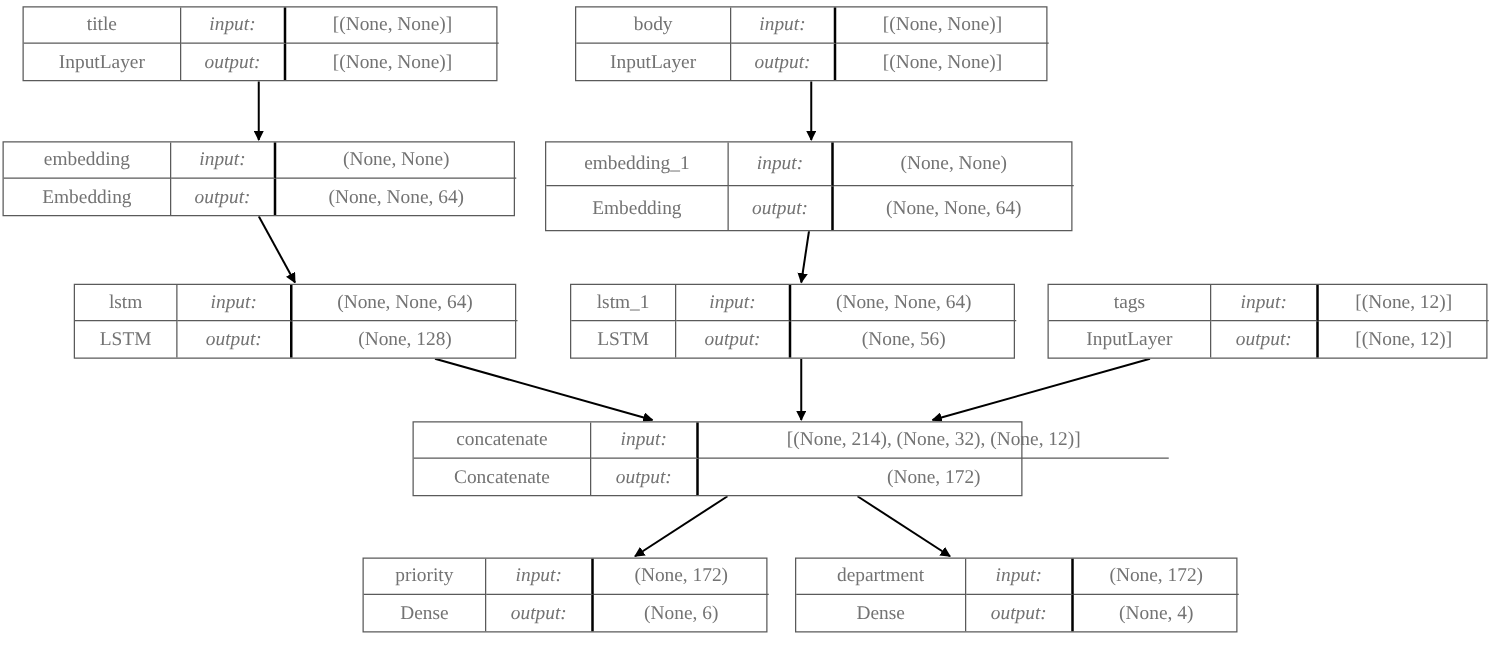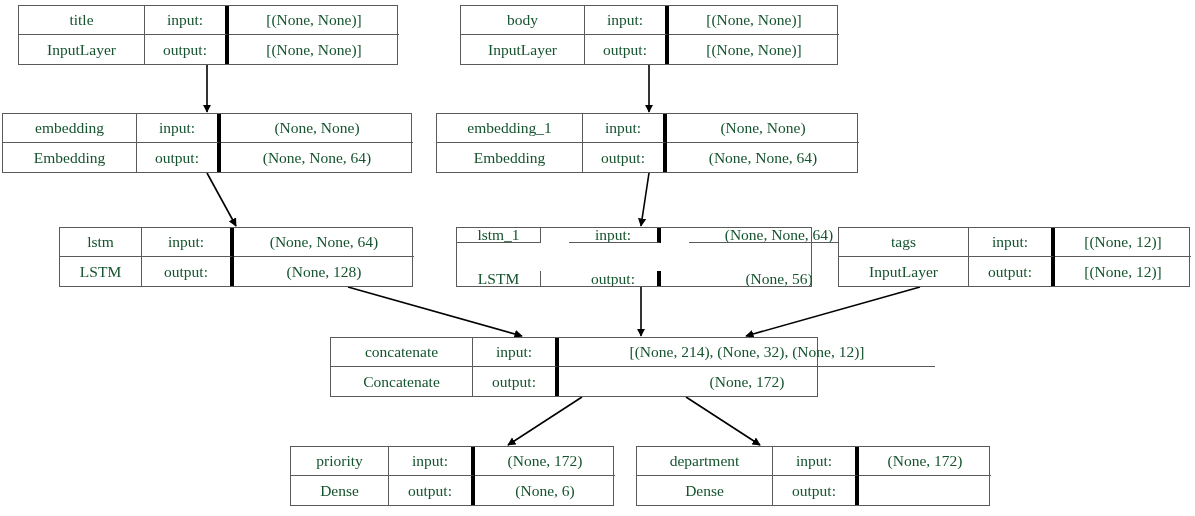--- a/index.html
+++ b/index.html
@@ -31,29 +31,29 @@
     background: #ffffff;
     box-sizing: border-box;
     z-index: 2;
   }
   .cell {
     display: flex;
     align-items: center;
     justify-content: center;
     font-size: 15.5px;
     line-height: 1;
-    color: #14532d;
+    color: #737373;
     box-sizing: border-box;
     padding: 0 7px;
     white-space: nowrap;
     overflow: hidden;
   }
   .cell.r1 { border-bottom: 1px solid #5a5a5a; }
   .cell.c-name { border-right: 1px solid #5a5a5a; }
-  .cell.c-io   { border-right: 4px solid #000000; }
+  .cell.c-io   { border-right: 2px solid #000000; font-style: italic; }
 </style>
 </head>
 <body>
 
 <div id="canvas">
   <svg id="edges" viewBox="0 0 1195 516" xmlns="http://www.w3.org/2000/svg">
     <defs>
       <marker id="arrow" viewBox="0 0 10 10" refX="9" refY="5" markerWidth="5.2" markerHeight="5.2" orient="auto-start-reverse">
         <path d="M 0 0 L 10 5 L 0 10 z" fill="#000000"></path>
       </marker>
@@ -88,37 +88,37 @@
         <div class="cell r2 shape">[(None, None)]</div>
       </div>
       <div class="node" style="left: 2px; top: 113px; width: 410px; height: 60px; --c1: 134px; --c2: 84px; --c3: 192px;">
         <div class="cell r1 c-name">embedding</div>
         <div class="cell r1 c-io">input:</div>
         <div class="cell r1 shape">(None, None)</div>
         <div class="cell r2 c-name">Embedding</div>
         <div class="cell r2 c-io">output:</div>
         <div class="cell r2 shape">(None, None, 64)</div>
       </div>
-      <div class="node" style="left: 436px; top: 113px; width: 422px; height: 60px; --c1: 146px; --c2: 84px; --c3: 192px;">
+      <div class="node" style="left: 436px; top: 113px; width: 422px; height: 72px; --c1: 146px; --c2: 84px; --c3: 192px;">
         <div class="cell r1 c-name">embedding_1</div>
         <div class="cell r1 c-io">input:</div>
         <div class="cell r1 shape">(None, None)</div>
         <div class="cell r2 c-name">Embedding</div>
         <div class="cell r2 c-io">output:</div>
         <div class="cell r2 shape">(None, None, 64)</div>
       </div>
       <div class="node" style="left: 59px; top: 227px; width: 354px; height: 60px; --c1: 82px; --c2: 92px; --c3: 180px;">
         <div class="cell r1 c-name">lstm</div>
         <div class="cell r1 c-io">input:</div>
         <div class="cell r1 shape">(None, None, 64)</div>
         <div class="cell r2 c-name">LSTM</div>
         <div class="cell r2 c-io">output:</div>
         <div class="cell r2 shape">(None, 128)</div>
       </div>
-      <div class="node" style="left: 456px; top: 227px; width: 356px; height: 60px; gap: 28px; --c1: 84px; --c2: 92px; --c3: 180px;">
+      <div class="node" style="left: 456px; top: 227px; width: 356px; height: 60px; --c1: 84px; --c2: 92px; --c3: 180px;">
         <div class="cell r1 c-name">lstm_1</div>
         <div class="cell r1 c-io">input:</div>
         <div class="cell r1 shape">(None, None, 64)</div>
         <div class="cell r2 c-name">LSTM</div>
         <div class="cell r2 c-io">output:</div>
         <div class="cell r2 shape">(None, 56)</div>
       </div>
       <div class="node" style="left: 838px; top: 227px; width: 352px; height: 60px; --c1: 130px; --c2: 86px; --c3: 136px;">
         <div class="cell r1 c-name">tags</div>
         <div class="cell r1 c-io">input:</div>
@@ -142,15 +142,16 @@
         <div class="cell r2 c-name">Dense</div>
         <div class="cell r2 c-io">output:</div>
         <div class="cell r2 shape">(None, 6)</div>
       </div>
       <div class="node" style="left: 636px; top: 446px; width: 354px; height: 60px; text-align: right; --c1: 136px; --c2: 86px; --c3: 132px;">
         <div class="cell r1 c-name">department</div>
         <div class="cell r1 c-io">input:</div>
         <div class="cell r1 shape">(None, 172)</div>
         <div class="cell r2 c-name">Dense</div>
         <div class="cell r2 c-io">output:</div>
+        <div class="cell r2 shape">(None, 4)</div>
       </div>
     </div>
 </div>
 
 </body></html>

